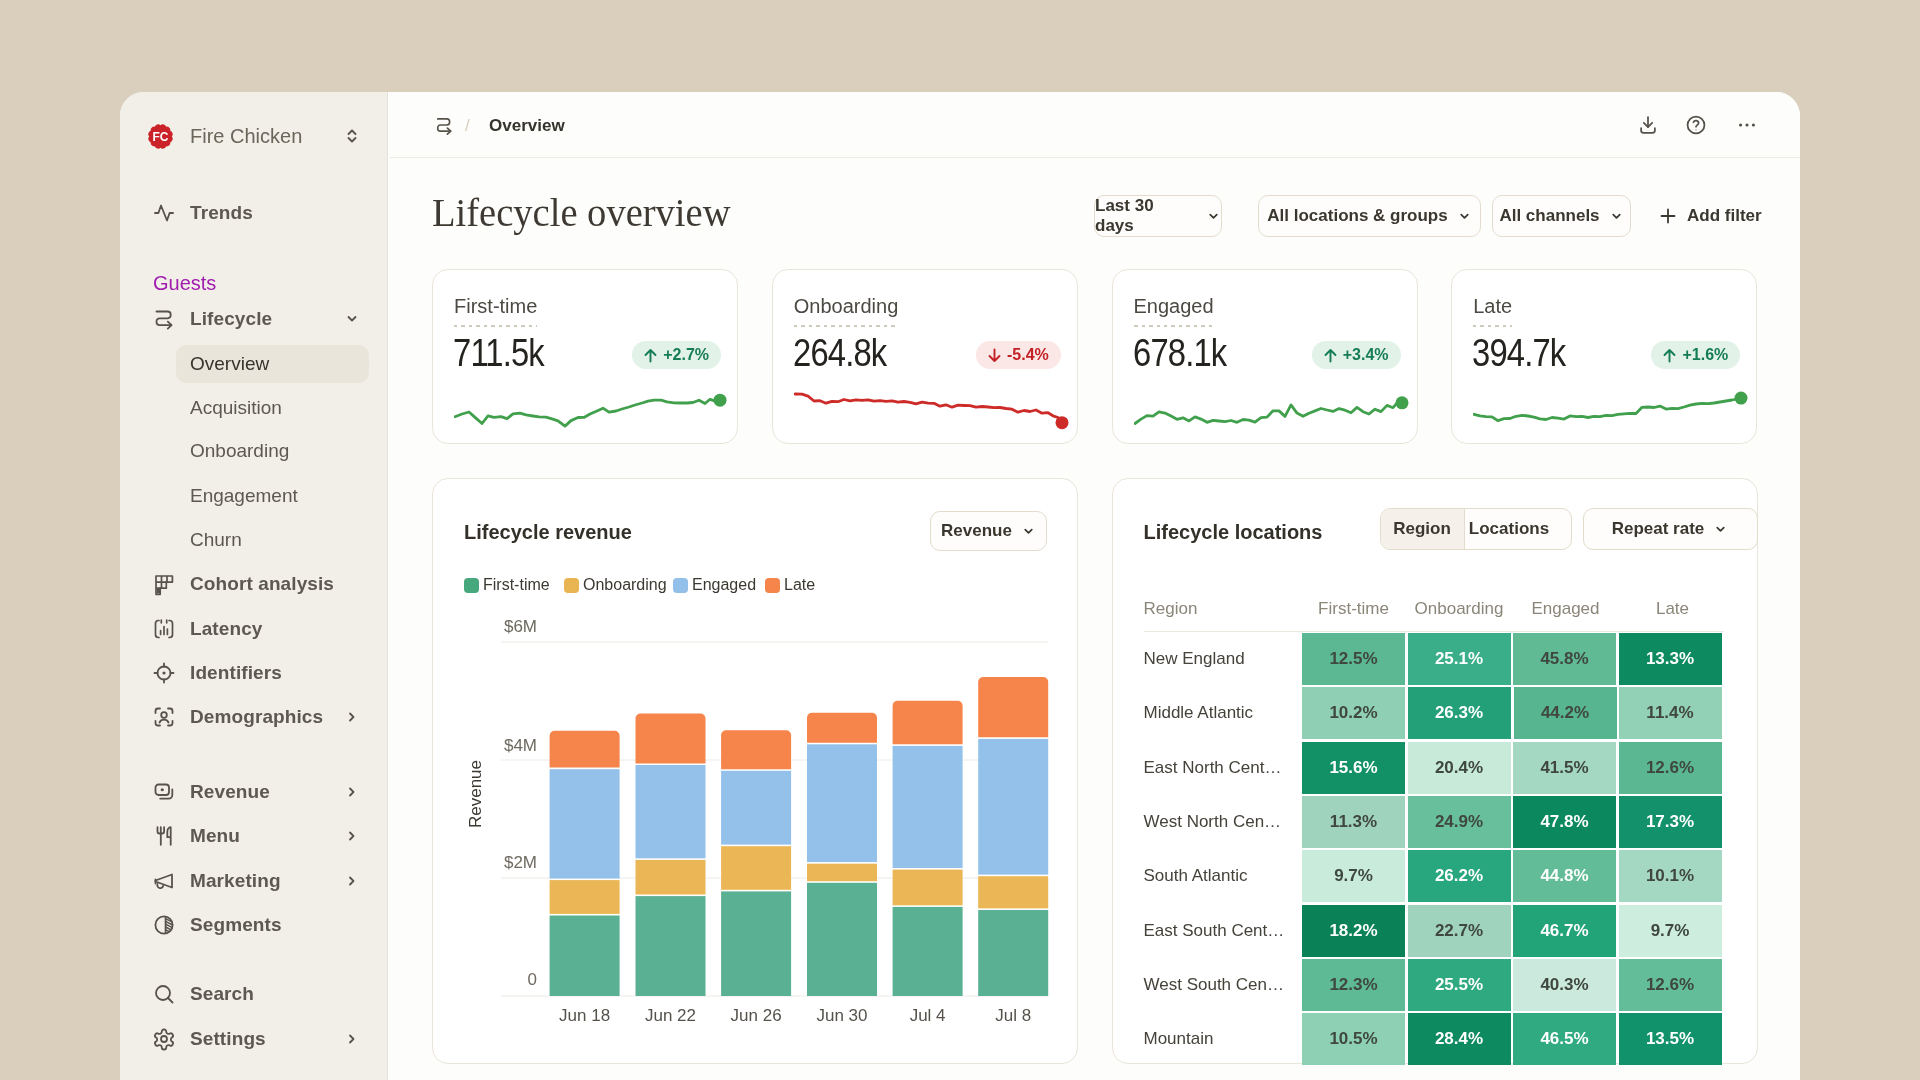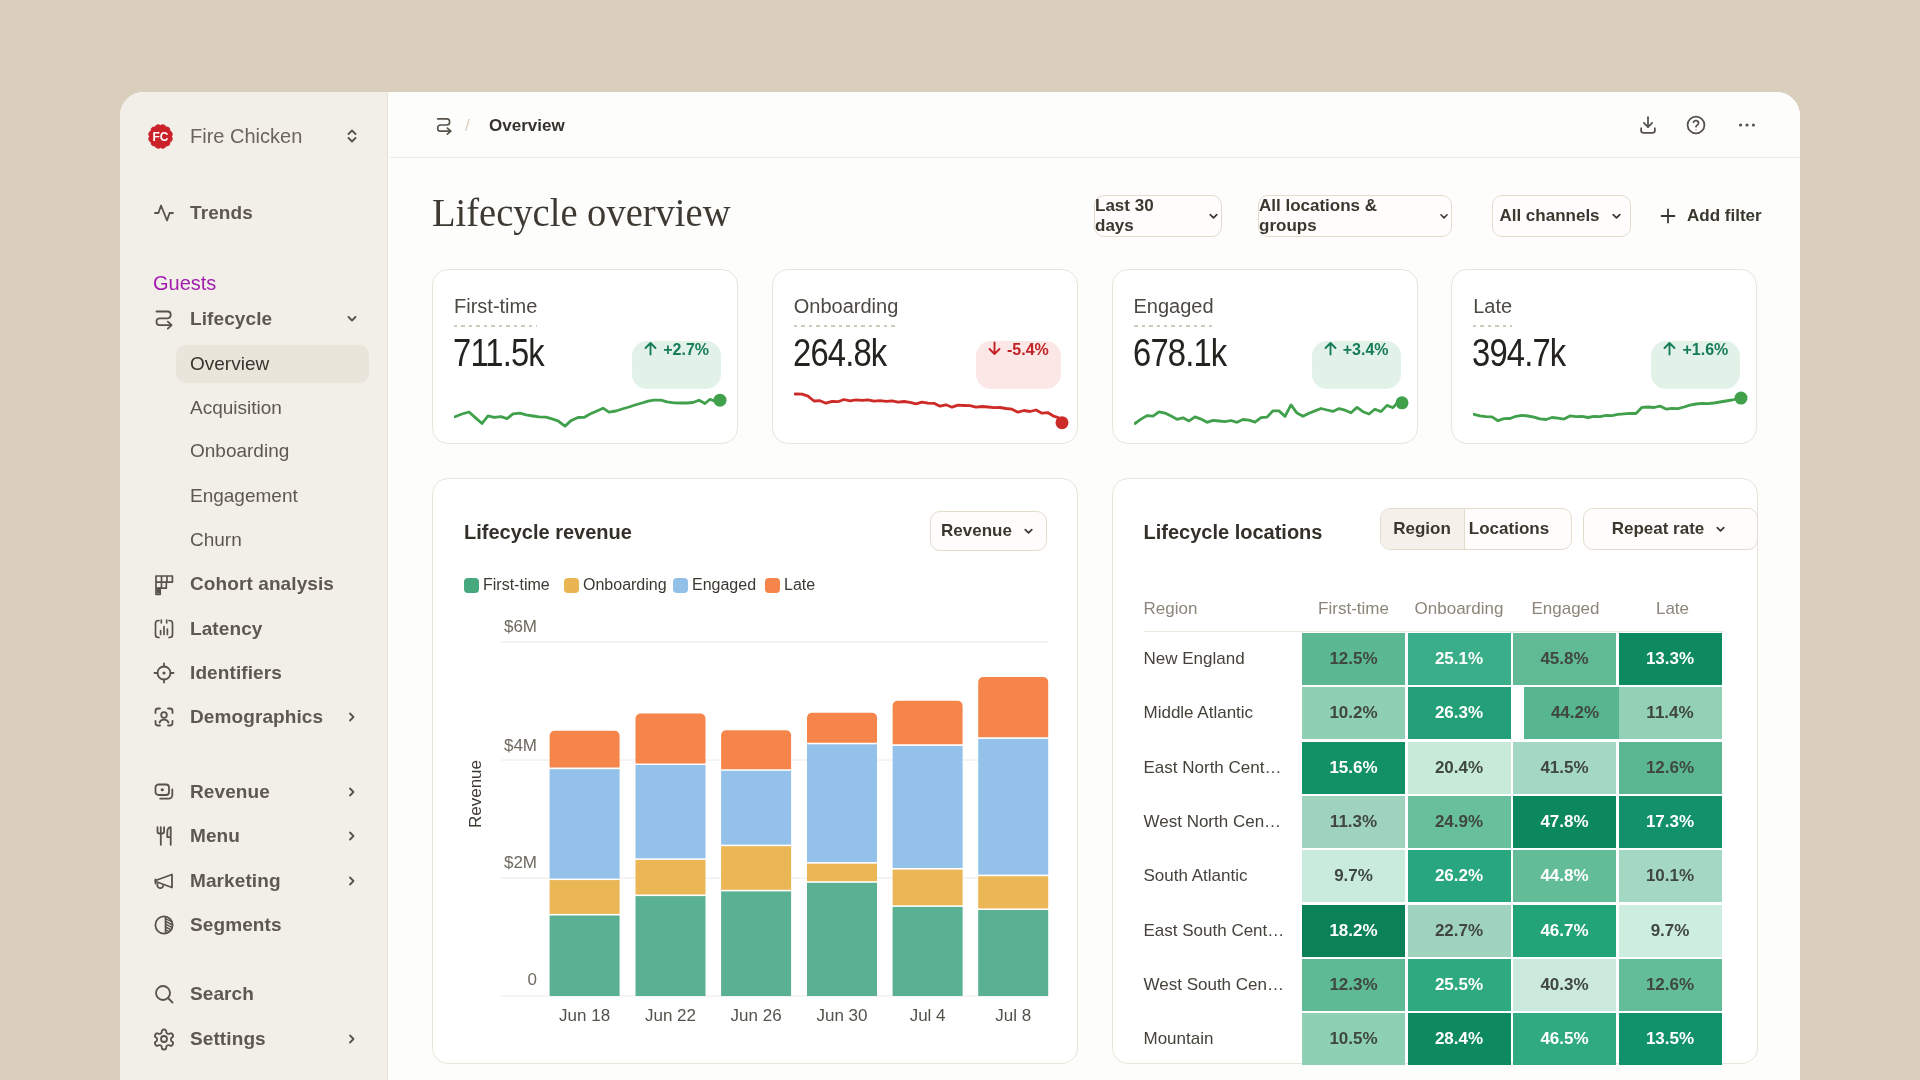--- a/index.html
+++ b/index.html
@@ -39,22 +39,22 @@
 
 
 .scard { position:absolute; top:111px; width:306px; height:175px; background:#fff;
   border:1px solid #eae5da; border-radius:16px; }
 .scard .lbl { position:absolute; left:21px; top:25px; font-size:20px; color:#4c4942;
   padding-bottom:9px;
   background-image:repeating-linear-gradient(90deg,#d0cabc 0 3.5px,transparent 3.5px 7.5px);
   background-position:0 100%; background-size:100% 2px; background-repeat:no-repeat; }
 .scard .num { position:absolute; left:20px; top:61px; font-size:39px; font-weight:500;
   color:#25231f; letter-spacing:-1px; transform:scaleX(0.84); transform-origin:0 0; }
-.pill { position:absolute; right:16px; top:71px; height:48px; border-radius:15px;
-  display:flex; padding:0 12px; gap:6px; font-size:16px; font-weight:700; }
+.pill { position:absolute; right:16px; top:71px; height:28px; border-radius:15px;
+  display:flex; align-items:center; padding:0 12px; gap:6px; font-size:16px; font-weight:700; }
 .pill.up { background:#e3f2e9; color:#157c55; }
 .pill.down { background:#fbe7e5; color:#c22125; }
 .spark { position:absolute; left:21px; top:116px; }
 
 
 .bigcard { position:absolute; top:320px; height:586px; background:#fff;
   border:1px solid #eae5da; border-radius:16px; }
 .cardtitle { position:absolute; font-size:20px; font-weight:700; color:#323028; }
 
 
@@ -236,21 +236,21 @@
         <circle cx="12" cy="12" r="1.7"></circle>
         <circle cx="19" cy="12" r="1.7"></circle>
     </svg>
   </div>
   <div class="main" id="main">
     <div class="pagetitle">Lifecycle overview</div>
     <svg style="position:absolute;left:0;top:0" width="0" height="0"></svg>
     <div class="fbtn" style="left:704px;width:128px">Last 30 days <svg width="15" height="15" viewBox="0 0 16 16" fill="none" stroke="#3a372f" stroke-width="1.8" stroke-linecap="round" stroke-linejoin="round">
           <polyline points="4.5 6 8 9.5 11.5 6"></polyline>
         </svg></div>
-    <div class="fbtn" style="left:868px;width:194px">All locations &amp; groups <svg width="15" height="15" viewBox="0 0 16 16" fill="none" stroke="#3a372f" stroke-width="1.8" stroke-linecap="round" stroke-linejoin="round">
+    <div class="fbtn" style="left:868px;width:223px">All locations &amp; groups <svg width="15" height="15" viewBox="0 0 16 16" fill="none" stroke="#3a372f" stroke-width="1.8" stroke-linecap="round" stroke-linejoin="round">
           <polyline points="4.5 6 8 9.5 11.5 6"></polyline>
         </svg></div>
     <div class="fbtn" style="left:1102px;width:139px">All channels <svg width="15" height="15" viewBox="0 0 16 16" fill="none" stroke="#3a372f" stroke-width="1.8" stroke-linecap="round" stroke-linejoin="round">
           <polyline points="4.5 6 8 9.5 11.5 6"></polyline>
         </svg></div>
     <div class="addfilter" style="left:1268px"><svg width="20" height="20" viewBox="0 0 20 20" fill="none" stroke="#3a372f" stroke-width="1.8" stroke-linecap="round">
           <path d="M10 3.5v13M3.5 10h13"></path>
         </svg> Add filter</div>
 
     <div class="scard" style="left:42px">
@@ -371,21 +371,21 @@
           <div class="thead" style="left:560px;top:120px;transform:translateX(-50%)">Late</div>
           <div style="position:absolute;left:31px;top:152px;width:580px;height:1px;background:#edeae2"></div>
           <div class="rowlbl" style="left:31px;top:180px">New England</div>
           <div class="cell" style="left:189.5px;top:154px;background:#5cb892;color:#3f4740">12.5%</div>
           <div class="cell" style="left:295px;top:154px;background:#3aae88;color:#ffffff">25.1%</div>
           <div class="cell" style="left:400.5px;top:154px;background:#60ba94;color:#3f4740">45.8%</div>
           <div class="cell" style="left:506px;top:154px;background:#0e8a60;color:#ffffff">13.3%</div>
           <div class="rowlbl" style="left:31px;top:234.3px">Middle Atlantic</div>
           <div class="cell" style="left:189.5px;top:208.3px;background:#8fd0b5;color:#3f4740">10.2%</div>
           <div class="cell" style="left:295px;top:208.3px;background:#23a077;color:#ffffff">26.3%</div>
-          <div class="cell" style="left:411px;top:208.3px;background:#57b690;color:#3f4740">44.2%</div>
+          <div class="cell" style="left:401px;top:208.3px;background:#57b690;color:#3f4740">44.2%</div>
           <div class="cell" style="left:506px;top:208.3px;background:#93d1b6;color:#3f4740">11.4%</div>
           <div class="rowlbl" style="left:31px;top:288.6px">East North Cent…</div>
           <div class="cell" style="left:189.5px;top:262.6px;background:#139166;color:#ffffff">15.6%</div>
           <div class="cell" style="left:295px;top:262.6px;background:#c7ead9;color:#3f4740">20.4%</div>
           <div class="cell" style="left:400.5px;top:262.6px;background:#a5d8c2;color:#3f4740">41.5%</div>
           <div class="cell" style="left:506px;top:262.6px;background:#5ab791;color:#3f4740">12.6%</div>
           <div class="rowlbl" style="left:31px;top:342.9px">West North Cen…</div>
           <div class="cell" style="left:189.5px;top:316.9px;background:#a0d3bd;color:#3f4740">11.3%</div>
           <div class="cell" style="left:295px;top:316.9px;background:#68bf9b;color:#3f4740">24.9%</div>
           <div class="cell" style="left:400.5px;top:316.9px;background:#0c885e;color:#ffffff">47.8%</div>

